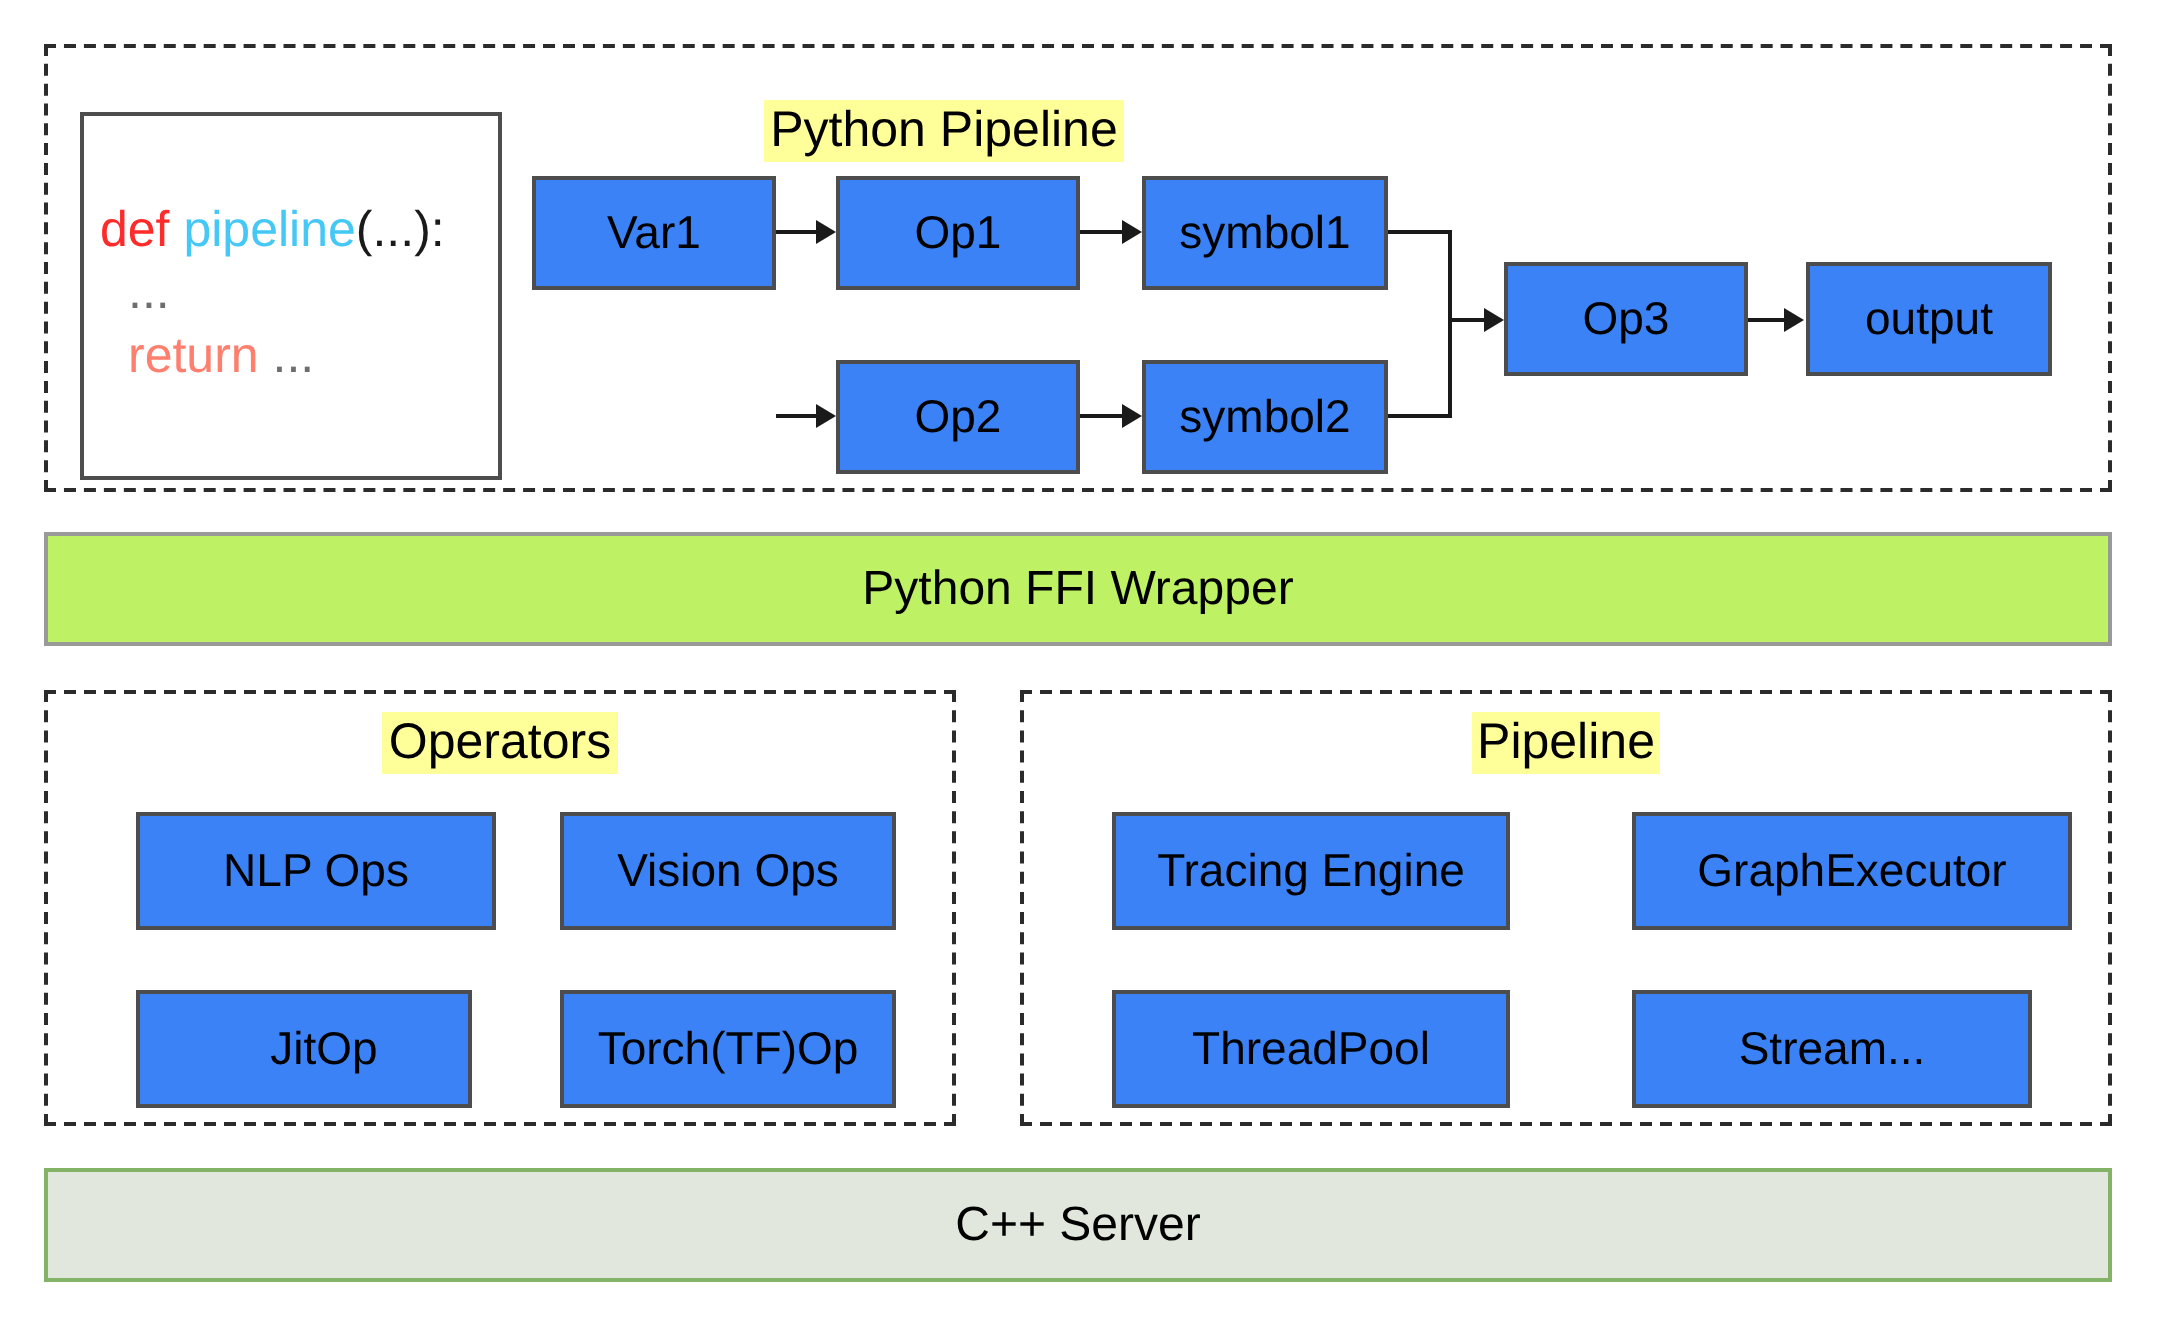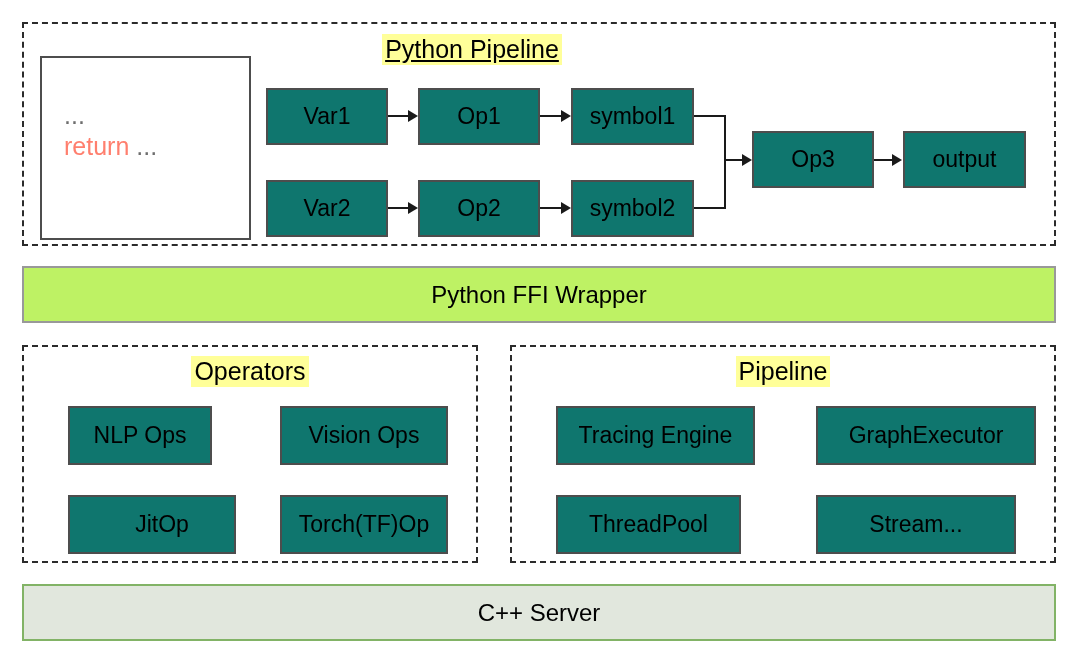--- a/index.html
+++ b/index.html
@@ -24,21 +24,21 @@
 
   
   .dashed-group {
     border: 2px dashed #2b2b2b;
     background: #ffffff;
   }
 
   
   .node {
     border: 2px solid #4d4d4d;
-    background: #0f766e;
+    background: #3b82f6;
     display: flex;
     align-items: center;
     justify-content: center;
     font-size: 23px;
     line-height: 1;
     color: #000000;
     white-space: nowrap;
   }
 
   
@@ -103,36 +103,36 @@
     border: 2px solid #82b366;
   }
 </style>
 </head>
 <body>
 
 <div id="canvas">
 
   <div class="abs dashed-group" style="left:22px; top:22px; width:1034px; height:224px;"></div>
 
-  <div class="abs group-title" style="left:262px; top:32px; width:420px; height:34px;text-decoration:underline;">
+  <div class="abs group-title" style="left:262px; top:48px; width:420px; height:34px;">
     <span>Python Pipeline</span>
   </div>
 
   <div class="abs code-box" style="left:40px; top:56px; width:211px; height:184px;">
     <div class="code-inner">
+      <div class="code-line"><span class="kw-def">def</span><span class="kw-dots"> </span><span class="kw-name">pipeline</span><span class="kw-paren">(...):</span></div>
       <div class="code-line" style="padding-left:14px;"><span class="kw-dots">...</span></div>
       <div class="code-line" style="padding-left:14px;"><span class="kw-return">return</span><span class="kw-dots"> </span><span class="kw-dots">...</span></div>
     </div>
   </div>
 
   <div class="abs node" style="left:266px; top:88px; width:122px; height:57px;">Var1</div>
   <div class="abs node" style="left:418px; top:88px; width:122px; height:57px;">Op1</div>
   <div class="abs node" style="left:571px; top:88px; width:123px; height:57px;">symbol1</div>
 
-  <div class="abs node" style="left:266px; top:180px; width:122px; height:57px;">Var2</div>
   <div class="abs node" style="left:418px; top:180px; width:122px; height:57px;text-align:right;">Op2</div>
   <div class="abs node" style="left:571px; top:180px; width:123px; height:57px;">symbol2</div>
 
   <div class="abs node" style="left:752px; top:131px; width:122px; height:57px;">Op3</div>
   <div class="abs node" style="left:903px; top:131px; width:123px; height:57px;">output</div>
 
   <div class="abs hline" style="left:388px; top:115px; width:21px;"></div>
   <div class="abs arrowhead" style="left:408px; top:110px;"></div>
 
   <div class="abs hline" style="left:540px; top:115px; width:22px;"></div>
@@ -156,33 +156,33 @@
   <div class="abs bar bar-ffi" style="left:22px; top:266px; width:1034px; height:57px;">
     <span>Python FFI Wrapper</span>
   </div>
 
   <div class="abs dashed-group" style="left:22px; top:345px; width:456px; height:218px;"></div>
 
   <div class="abs group-title" style="left:22px; top:354px; width:456px; height:34px;">
     <span>Operators</span>
   </div>
 
-  <div class="abs node" style="left:68px; top:406px; width:144px; height:59px;">NLP Ops</div>
+  <div class="abs node" style="left:68px; top:406px; width:180px; height:59px;">NLP Ops</div>
   <div class="abs node" style="left:280px; top:406px; width:168px; height:59px;">Vision Ops</div>
   <div class="abs node" style="left:68px; top:495px; width:168px; height:59px;padding-left:20px;">JitOp</div>
   <div class="abs node" style="left:280px; top:495px; width:168px; height:59px;">Torch(TF)Op</div>
 
   <div class="abs dashed-group" style="left:510px; top:345px; width:546px; height:218px;"></div>
 
   <div class="abs group-title" style="left:510px; top:354px; width:546px; height:34px;">
     <span>Pipeline</span>
   </div>
 
   <div class="abs node" style="left:556px; top:406px; width:199px; height:59px;">Tracing Engine</div>
   <div class="abs node" style="left:816px; top:406px; width:220px; height:59px;">GraphExecutor</div>
-  <div class="abs node" style="left:556px; top:495px; width:185px; height:59px;">ThreadPool</div>
+  <div class="abs node" style="left:556px; top:495px; width:199px; height:59px;">ThreadPool</div>
   <div class="abs node" style="left:816px; top:495px; width:200px; height:59px;">Stream...</div>
 
   <div class="abs bar bar-server" style="left:22px; top:584px; width:1034px; height:57px;">
     <span>C++ Server</span>
   </div>
 
 </div>
 
 </body></html>

